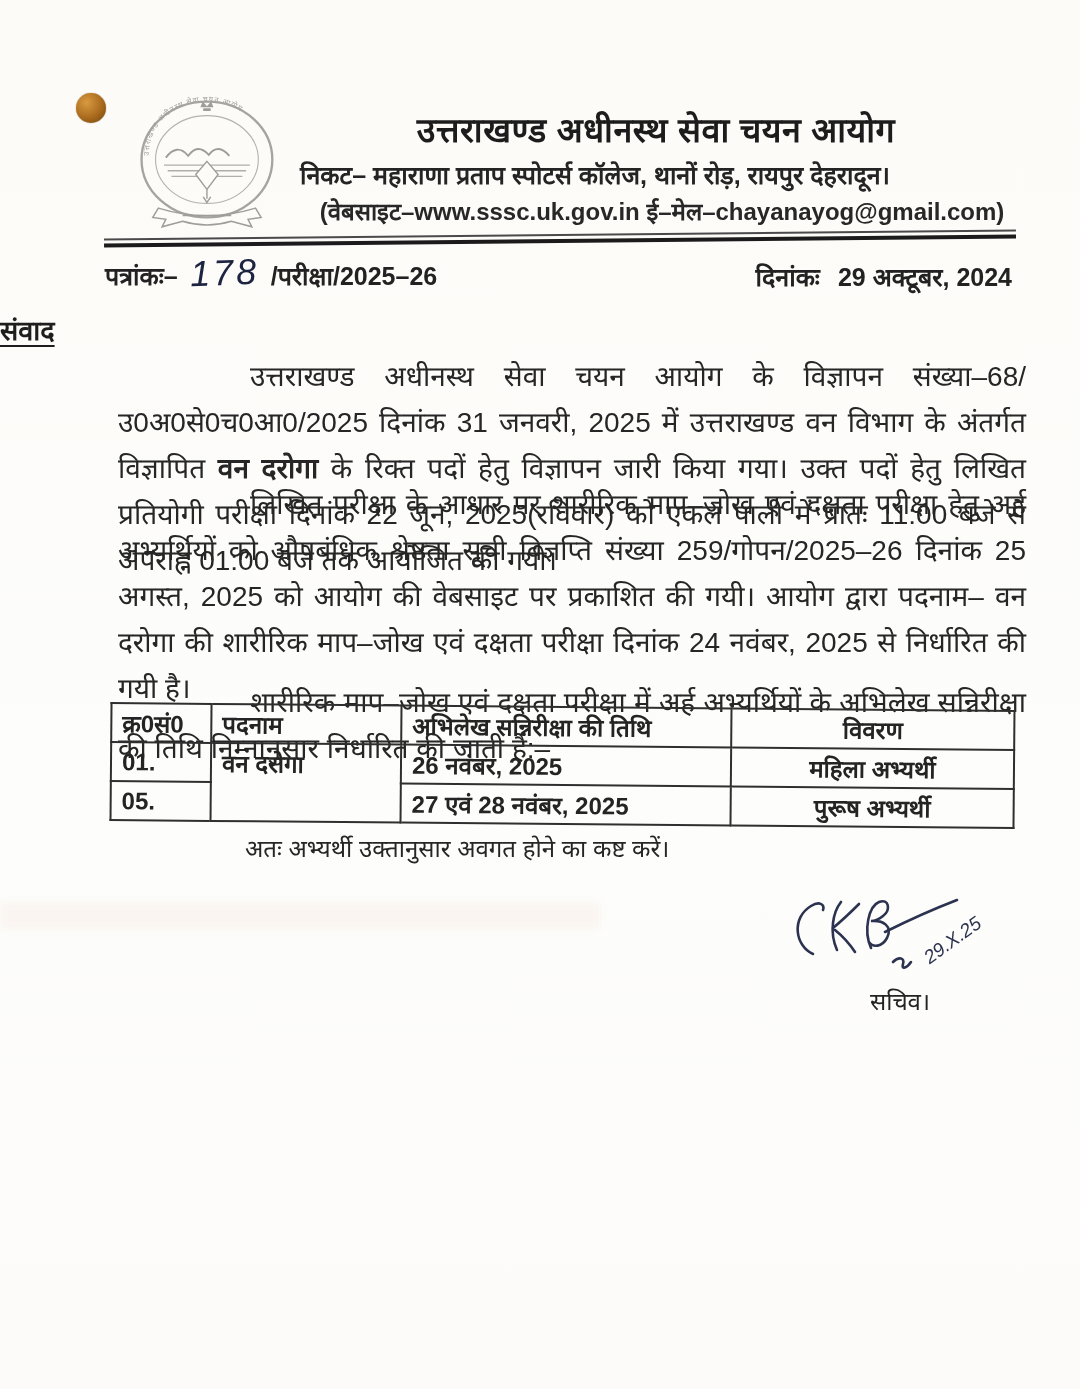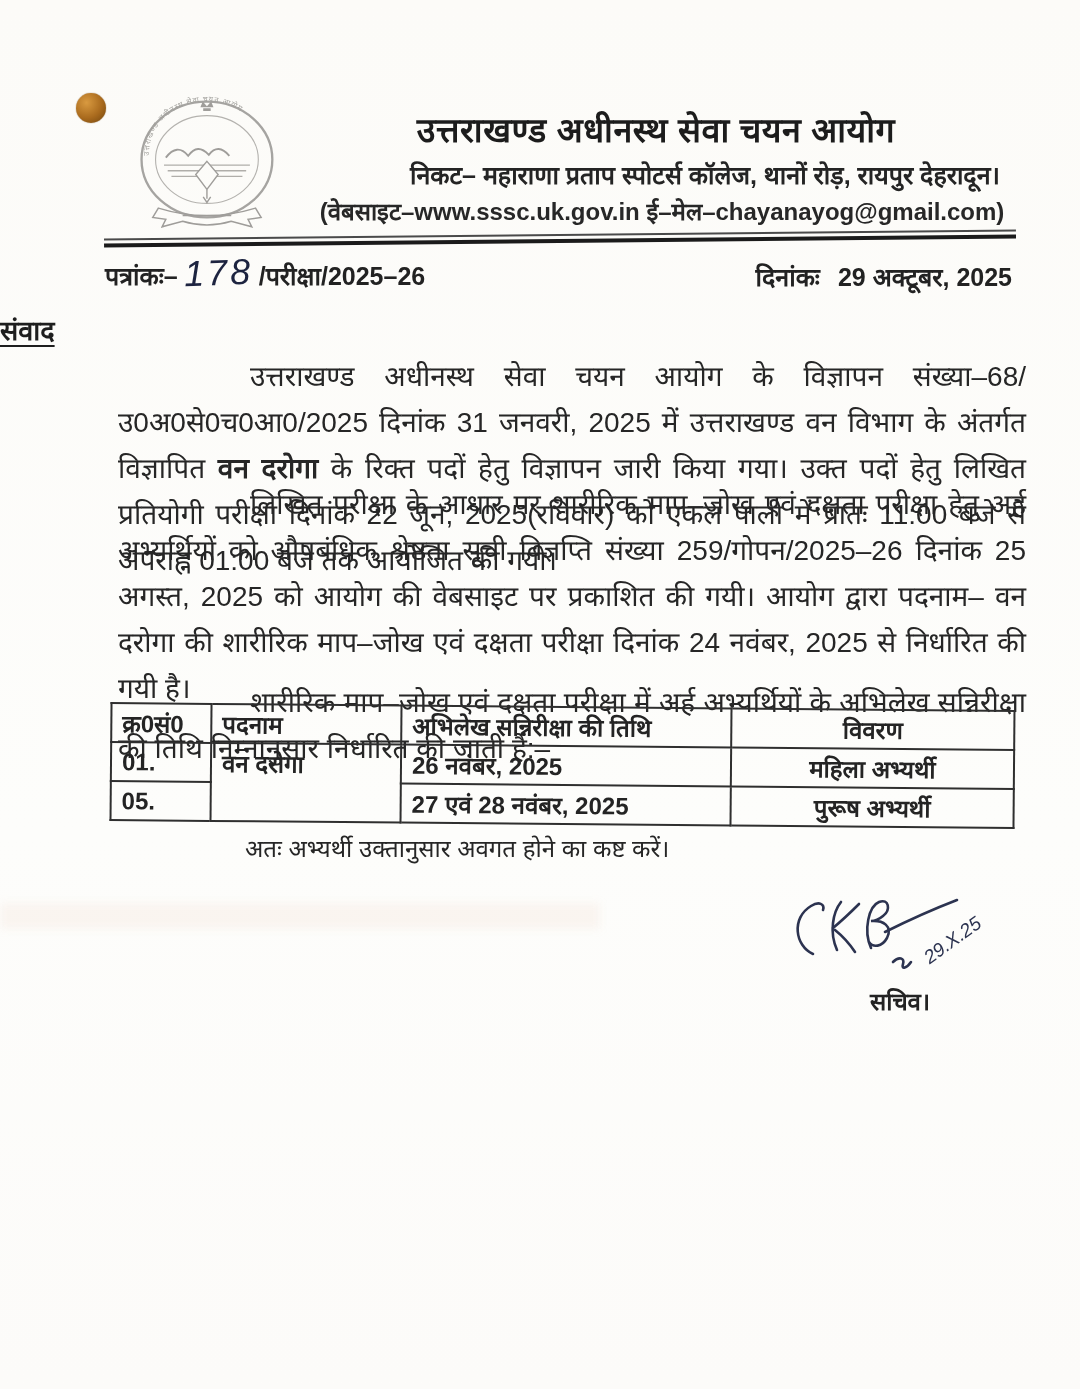--- a/index.html
+++ b/index.html
@@ -16,39 +16,39 @@
     position:absolute;left:76px;top:93px;width:30px;height:30px;border-radius:50%;
     background:radial-gradient(circle at 35% 32%,#d99a40,#a96a1d 55%,#7c4c11 90%);
     box-shadow:0 0 1px #6b400d;
   }
   .seal{position:absolute;left:126px;top:96px;width:160px;height:142px;opacity:.85;}
   .head-title{
     position:absolute;left:320px;top:106px;width:672px;text-align:center;
     font-size:34px;font-weight:bold;color:#1c1c1c;letter-spacing:.5px;
   }
   .head-addr{
-    position:absolute;left:300px;top:157px;width:700px;text-align:right;
+    position:absolute;left:300px;top:157px;width:700px;text-align:left;
     font-size:25px;font-weight:600;color:#242424;
   }
   .head-web{
     position:absolute;left:306px;top:194px;width:712px;text-align:center;
     font-size:24px;font-weight:600;color:#272727;
   }
   .rule{
     position:absolute;left:104px;top:234px;width:912px;height:3px;
     border-top:2px solid #4a4a4a;border-bottom:4px solid #1b1b1b;
     transform:rotate(-.55deg);
   }
   
   .refrow{
     position:absolute;left:105px;top:255px;width:907px;
     display:flex;justify-content:space-between;align-items:flex-start;
     font-size:25px;font-weight:600;color:#222;
   }
-  .ref-left{display:flex;align-items:baseline;gap:2px;}
+  .ref-left{display:flex;align-items:baseline;gap:8px;}
   .hand-no{
     font-size:36px;font-weight:500;color:#1d2440;
     transform:rotate(-2deg);letter-spacing:3px;padding:0 4px;line-height:1;
     font-style:italic;
   }
   .ref-right{display:flex;gap:18px;padding-top:4px;}
   
   .heading{
     position:absolute;left:0;top:311px;width:1080px;
     font-size:27px;font-weight:bold;color:#1e1e1e;
@@ -86,21 +86,21 @@
   }
   
   .smudge{
     position:absolute;left:0;top:903px;width:600px;height:26px;
     background:rgba(226,173,150,.10);filter:blur(4px);
   }
   
   .sigblock{position:absolute;left:760px;top:888px;width:280px;text-align:center;}
   .sig-svg{display:block;margin:0 auto;width:250px;height:92px;}
   .sig-name{font-size:24px;font-weight:600;color:#232323;margin-top:-4px;}
-  .sig-desig{font-size:24px;font-weight:700;color:#232323;margin-top:4px;}
+  .sig-desig{font-size:24px;font-weight:400;color:#232323;margin-top:4px;}
 </style>
 </head>
 <body>
 
 <div class="page">
 
   <div class="sticker"></div>
 
   <svg class="seal" viewBox="0 0 170 152">
     <defs>
@@ -131,21 +131,21 @@
   <div class="rule"></div>
 
   <div class="refrow">
     <div class="ref-left">
       <span>पत्रांकः–</span>
       <span class="hand-no">178</span>
       <span>/परीक्षा/2025–26</span>
     </div>
     <div class="ref-right">
       <span>दिनांकः</span>
-      <span>29  अक्टूबर, 2025</span>
+      <span>29  अक्टूबर, 2024</span>
     </div>
   </div>
 
   <div class="heading">
     <span>संवाद</span>
   </div>
 
   <div class="para p1"><span>उत्तराखण्ड अधीनस्थ सेवा चयन आयोग के विज्ञापन संख्या–68/उ0अ0से0च0आ0/2025 दिनांक 31 जनवरी, 2025 में उत्तराखण्ड वन विभाग के अंतर्गत विज्ञापित </span><span class="bold">वन दरोगा</span><span> के रिक्त पदों हेतु विज्ञापन जारी किया गया। उक्त पदों हेतु लिखित प्रतियोगी परीक्षा दिनांक 22 जून, 2025(रविवार) को एकल पाली में प्रातः 11:00 बजे से अपराह्न 01:00 बजे तक आयोजित की गयी।</span></div>
 
   <div class="para p2">लिखित परीक्षा के आधार पर शारीरिक माप–जोख एवं दक्षता परीक्षा हेतु अर्ह अभ्यर्थियों को औपबंधिक श्रेष्ठता सूची विज्ञप्ति संख्या 259/गोपन/2025–26 दिनांक 25 अगस्त, 2025 को आयोग की वेबसाइट पर प्रकाशित की गयी। आयोग द्वारा पदनाम– वन दरोगा की शारीरिक माप–जोख एवं दक्षता परीक्षा दिनांक 24 नवंबर, 2025 से निर्धारित की गयी है।</div>

